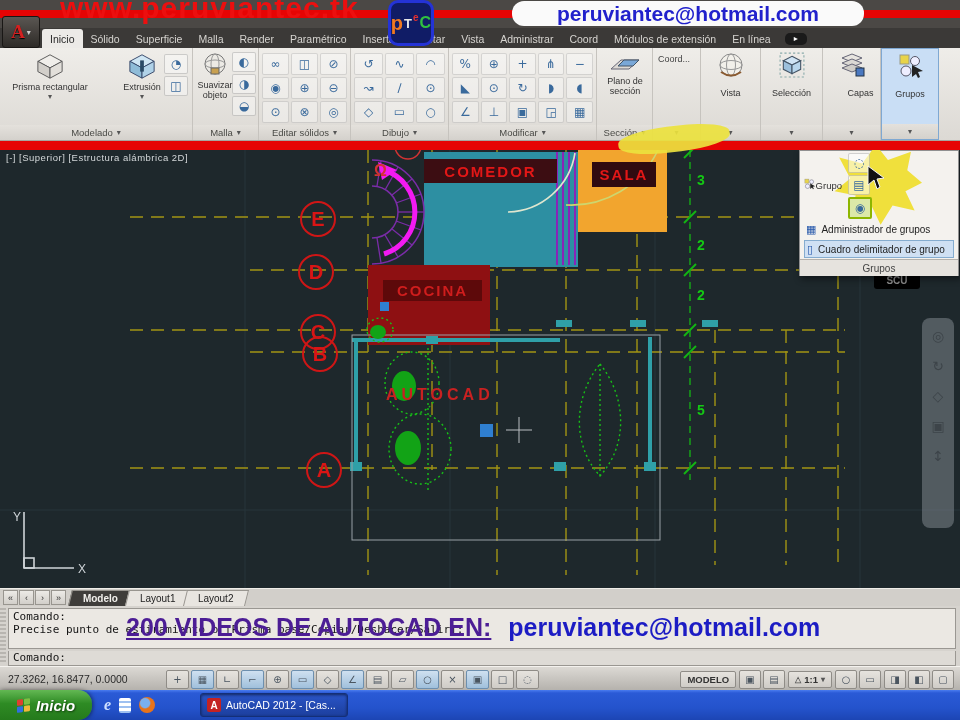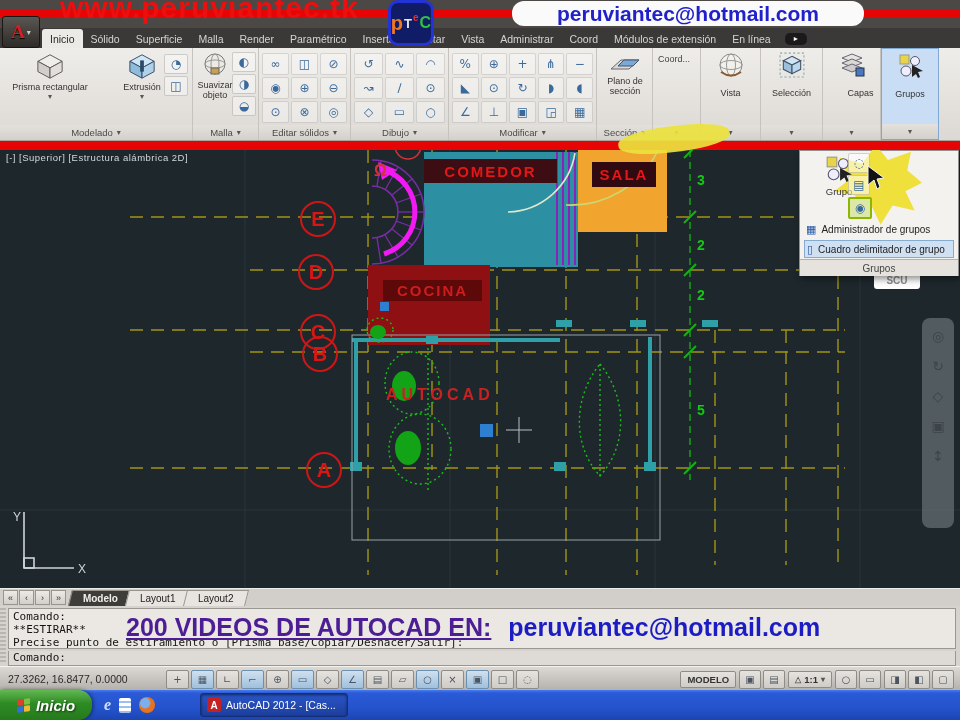--- a/index.html
+++ b/index.html
@@ -68,33 +68,33 @@
   #viewport-label{position:absolute;top:2px;left:6px;font-size:9.5px;color:#d4d8da;letter-spacing:.5px;}
   .room-label{position:absolute;display:flex;align-items:center;justify-content:center;
               font-weight:bold;letter-spacing:2px;}
   #lbl-comedor{left:424px;top:9px;width:133px;height:24px;background:#3c0d12;color:#e31717;font-size:15px;}
   #lbl-sala{left:592px;top:12px;width:64px;height:25px;background:#300a10;color:#e31717;font-size:15px;}
   #lbl-cocina{left:383px;top:130px;width:99px;height:21px;background:rgba(20,0,0,.4);color:#cf1d1d;font-size:15px;}
   #lbl-cochera{left:386px;top:236px;background:transparent;color:#c92121;font-size:16px;letter-spacing:4px;}
   .gl{position:absolute;width:32px;height:32px;border:2px solid #cf1616;border-radius:50%;
       color:#d91515;font-size:20px;font-weight:bold;display:flex;align-items:center;justify-content:center;}
   .dim{position:absolute;color:#14c814;font-size:14px;font-weight:bold;}
-  #scu-chip{position:absolute;left:874px;top:122px;width:46px;height:17px;background:#ffffff;
+  #scu-chip{position:absolute;left:874px;top:122px;width:46px;height:17px;background:#000000;
             border-radius:3px;color:#8c8c8c;font-size:10px;font-weight:bold;display:flex;
             align-items:center;justify-content:center;}
   #navbar{position:absolute;left:922px;top:168px;width:32px;height:210px;
           background:rgba(125,133,140,.55);border-radius:8px;display:flex;flex-direction:column;
           align-items:center;padding-top:10px;box-sizing:border-box;gap:14px;}
   #navbar .cell{color:#3d4449;font-size:14px;font-family:"DejaVu Sans",sans-serif;}
   
   #flyout{position:absolute;left:799px;top:0;width:158px;height:124px;background:#f4f2ee;
           border:1px solid #909090;box-shadow:2px 3px 7px rgba(0,0,0,.45);z-index:10;}
   #flyout .star{position:absolute;left:30px;top:-6px;width:92px;height:84px;background:#f0e03c;z-index:1;
      clip-path:polygon(50% 0,63% 18%,88% 8%,84% 30%,100% 45%,82% 55%,92% 78%,68% 72%,55% 95%,45% 72%,20% 85%,28% 60%,5% 55%,22% 40%,10% 15%,35% 22%);}
-  #grupo-btn{position:absolute;left:20px;top:4px;width:38px;height:58px;display:flex;flex-direction:column;
+  #grupo-btn{position:absolute;left:4px;top:4px;width:38px;height:58px;display:flex;flex-direction:row;
              align-items:center;z-index:2;}
   #grupo-btn .blabel{font-size:9.5px;color:#333;margin-top:4px;}
   #flyout .minicol{left:48px;top:2px;z-index:2;}
   #flyout .minicol .cell{width:20px;height:18px;background:rgba(255,255,255,.55);}
   #flyout .minicol .cell.on{border:2px solid #8db600;background:#dce8a8;}
   #cursor-arrow{position:absolute;left:66px;top:14px;z-index:3;}
   .frow{position:absolute;left:4px;right:4px;height:17px;display:flex;align-items:center;gap:5px;
         font-size:10px;color:#222;padding-left:2px;}
   #row-admin{top:70px;}
   #row-cuadro{top:89px;height:18px;background:#cfe0f3;border:1px solid #85accf;box-sizing:border-box;}
@@ -588,21 +588,20 @@
       </div>
     <span class="ltab active"><span>Modelo</span></span>
     <span class="ltab"><span>Layout1</span></span>
     <span class="ltab"><span>Layout2</span></span>
   </div>
 
   <div id="cmdpanel">
     <div id="cmdgrip"></div>
     <div id="cmdhist">
       <div>Comando:</div>
-      <div>**ESTIRAR**</div>
       <div>Precise punto de estiramiento o [Prisma base/Copiar/Deshacer/Salir]:</div>
     </div>
     <div id="cmdprompt">Comando:</div>
     <div id="promo-banner">
       <span class="b-red">200 VIDEOS DE AUTOCAD EN:</span>
       <span class="b-blue">peruviantec@hotmail.com</span>
     </div>
   </div>
 
   <div id="statusbar">

